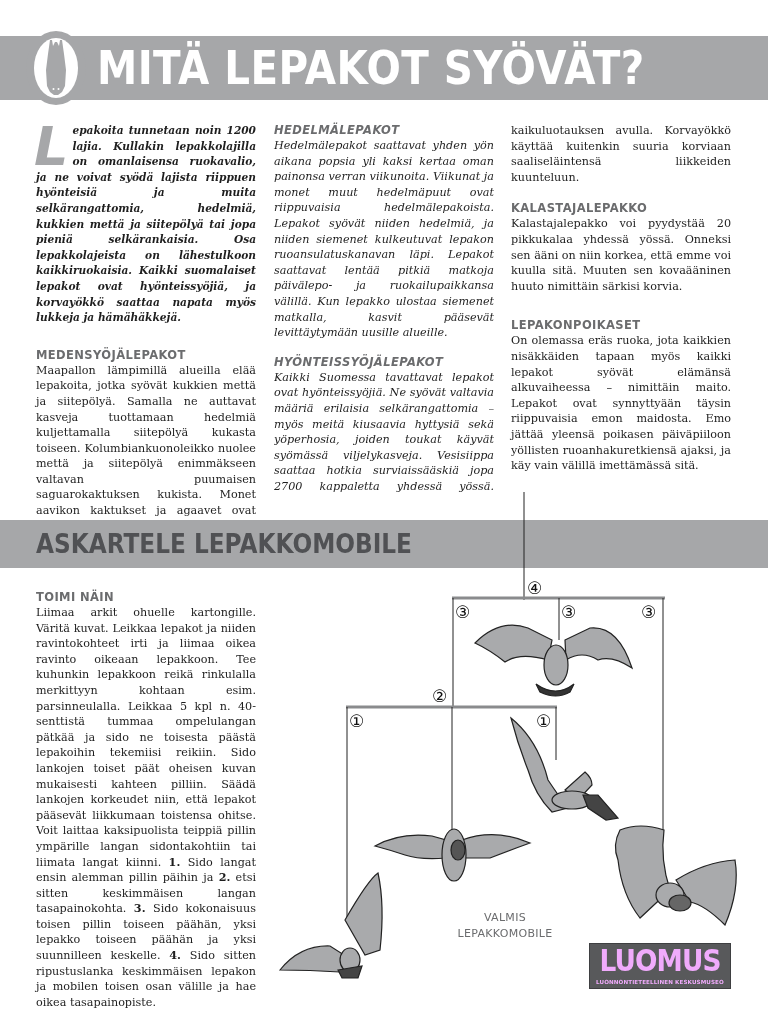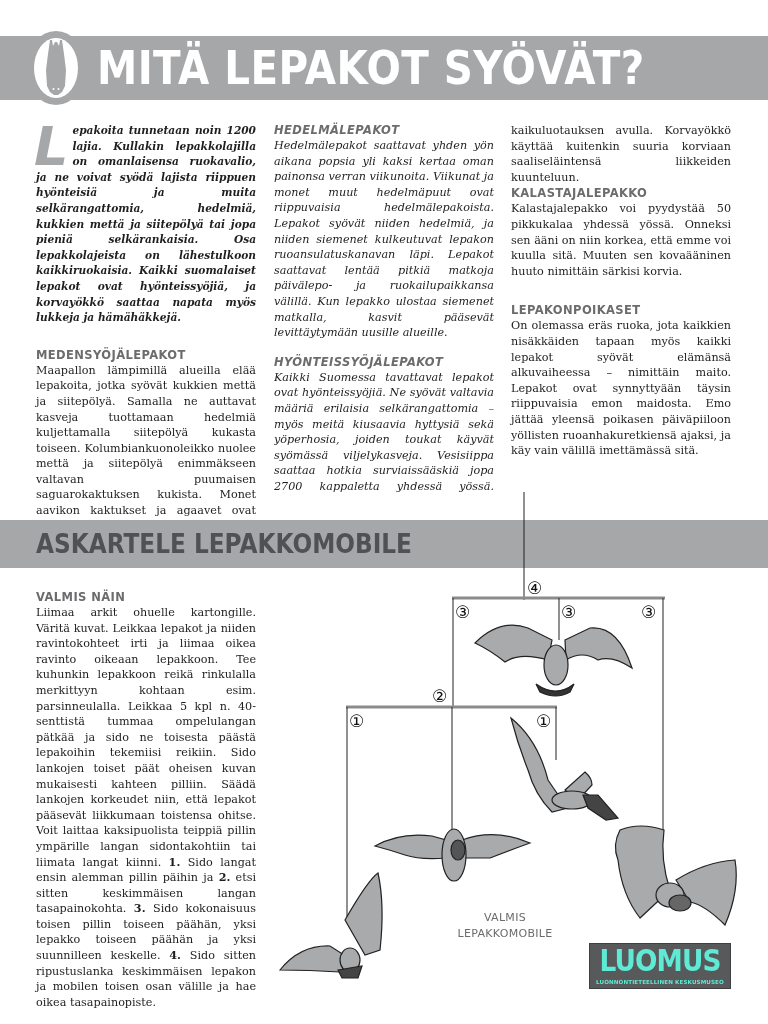--- a/index.html
+++ b/index.html
@@ -62,21 +62,21 @@
   .diagram svg { position: absolute; left: 0; top: 0; }
 
   .caption {
     position: absolute; left: 440px; top: 910px; width: 130px; text-align: center;
     font-family: "DejaVu Sans", sans-serif; font-weight: normal; font-size: 11px;
     color: #6b6c6e; line-height: 16px; letter-spacing: 0.3px;
   }
 
   .logo {
     position: absolute; left: 589px; top: 943px; width: 142px; height: 46px;
-    background: #58595b; border: 1px solid #3e3f41; color: #5eead4;
+    background: #58595b; border: 1px solid #3e3f41; color: #f0abfc;
     font-family: "DejaVu Sans", sans-serif; text-align: center;
   }
   .logo-name {
     display: block; font-weight: bold; font-size: 30px; line-height: 34px;
     letter-spacing: -1px; transform: scaleX(0.88); transform-origin: center;
   }
   .logo-sub {
     display: block; font-weight: bold; font-size: 5.6px; line-height: 8px;
     letter-spacing: 0.1px; white-space: nowrap;
   }
@@ -106,31 +106,31 @@
 
 <div class="col c2">
   <div class="heading first">HEDELMÄLEPAKOT</div>
   <p class="body">Hedelmälepakot saattavat yhden yön aikana popsia yli kaksi kertaa oman painonsa verran viikunoita. Viikunat ja monet muut hedelmäpuut ovat riippuvaisia hedelmälepakoista. Lepakot syövät niiden hedelmiä, ja niiden siemenet kulkeutuvat lepakon ruoansulatuskanavan läpi. Lepakot saattavat lentää pitkiä matkoja päivälepo- ja ruokailupaikkansa välillä. Kun lepakko ulostaa siemenet matkalla, kasvit pääsevät levittäytymään uusille alueille.</p>
   <div class="heading" style="margin-top:14px;">HYÖNTEISSYÖJÄLEPAKOT</div>
   <p class="body" style="height:126px; overflow:hidden;">Kaikki Suomessa tavattavat lepakot ovat hyönteissyöjiä. Ne syövät valtavia määriä erilaisia selkärangattomia – myös meitä kiusaavia hyttysiä sekä yöperhosia, joiden toukat käyvät syömässä viljelykasveja. Vesisiippa saattaa hotkia surviaissääskiä jopa 2700 kappaletta yhdessä yössä. Lepakot suunnistavat yleensä kaikuluotauksen avulla. Korvayökkö käyttää kuitenkin suuria korviaan saaliseläintensä liikkeiden kuunteluun.</p>
 </div>
 
 <div class="col c3">
   <p class="body">kaikuluotauksen avulla. Korvayökkö käyttää kuitenkin suuria korviaan saaliseläintensä liikkeiden kuunteluun.</p>
-  <div class="heading" style="margin-top:1px;">KALASTAJALEPAKKO</div>
-  <p class="body">Kalastajalepakko voi pyydystää 50 pikkukalaa yhdessä yössä. Onneksi sen ääni on niin korkea, että emme voi kuulla sitä. Muuten sen kovaääninen huuto nimittäin särkisi korvia.</p>
+  <div class="heading" style="margin-top:16px;">KALASTAJALEPAKKO</div>
+  <p class="body">Kalastajalepakko voi pyydystää 20 pikkukalaa yhdessä yössä. Onneksi sen ääni on niin korkea, että emme voi kuulla sitä. Muuten sen kovaääninen huuto nimittäin särkisi korvia.</p>
   <div class="heading" style="margin-top:24px;">LEPAKONPOIKASET</div>
   <p class="body">On olemassa eräs ruoka, jota kaikkien nisäkkäiden tapaan myös kaikki lepakot syövät elämänsä alkuvaiheessa – nimittäin maito. Lepakot ovat synnyttyään täysin riippuvaisia emon maidosta. Emo jättää yleensä poikasen päiväpiiloon yöllisten ruoanhakuretkiensä ajaksi, ja käy vain välillä imettämässä sitä.</p>
 </div>
 
 <div class="banner banner-mid"></div>
 <div class="title-sub">ASKARTELE LEPAKKOMOBILE</div>
 
 <div class="col c4">
-  <div class="heading first">VALMIS NÄIN</div>
+  <div class="heading first">TOIMI NÄIN</div>
   <p class="body"><span>Liimaa arkit ohuelle kartongille. Väritä kuvat. Leikkaa lepakot ja niiden ravintokohteet irti ja liimaa oikea ravinto oikeaan lepakkoon. Tee kuhunkin lepakkoon reikä rinkulalla merkittyyn kohtaan esim. parsinneulalla. Leikkaa 5 kpl n. 40-senttistä tummaa ompelulangan pätkää ja sido ne toisesta päästä lepakoihin tekemiisi reikiin. Sido lankojen toiset päät oheisen kuvan mukaisesti kahteen pilliin. Säädä lankojen korkeudet niin, että lepakot pääsevät liikkumaan toistensa ohitse. Voit laittaa kaksipuolista teippiä pillin ympärille langan sidontakohtiin tai liimata langat kiinni. </span><b>1.</b><span> Sido langat ensin alemman pillin päihin ja </span><b>2.</b><span> etsi sitten keskimmäisen langan tasapainokohta. </span><b>3.</b><span> Sido kokonaisuus toisen pillin toiseen päähän, yksi lepakko toiseen päähän ja yksi suunnilleen keskelle. </span><b>4.</b><span> Sido sitten ripustuslanka keskimmäisen lepakon ja mobilen toisen osan välille ja hae oikea tasapainopiste.</span></p>
 </div>
 
 <div class="diagram">
   <svg width="768" height="1024" viewBox="0 0 768 1024">
 
     <line x1="524" y1="492" x2="524" y2="600" stroke="#222" stroke-width="1"></line>
 
     <line x1="452" y1="598" x2="665" y2="598" stroke="#8a8b8d" stroke-width="3"></line>
 

